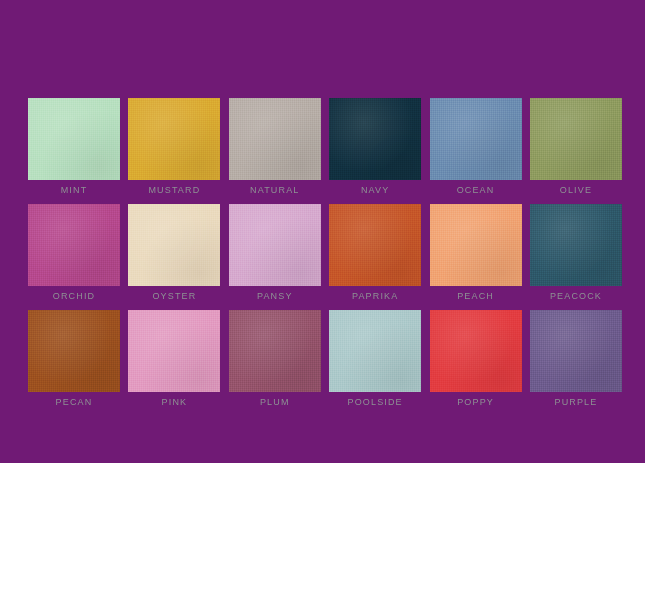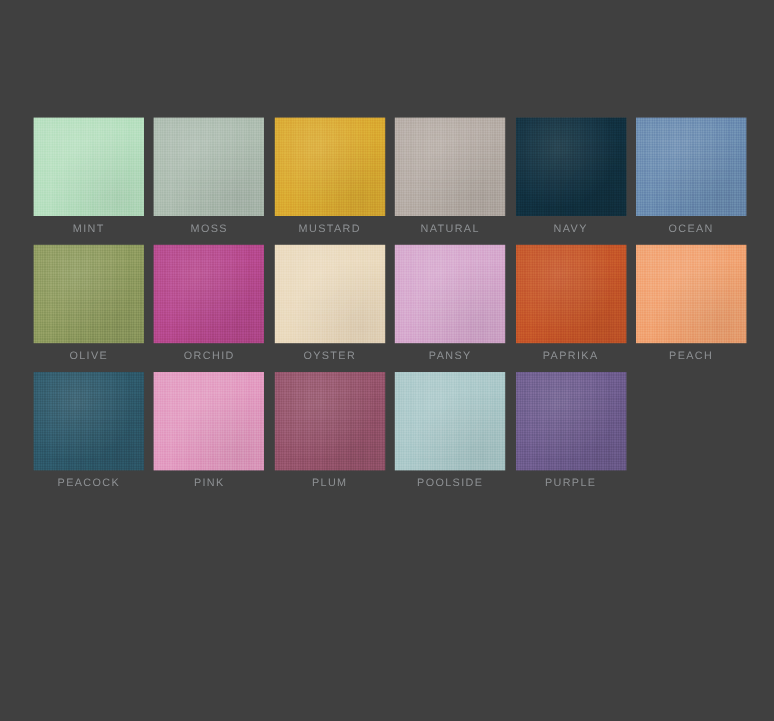--- a/index.html
+++ b/index.html
@@ -12,22 +12,22 @@
     width: 645px;
     height: 601px;
     overflow: hidden;
     font-family: "Liberation Sans", sans-serif;
     -webkit-font-smoothing: antialiased;
   }
 
   #swatch-chart {
     position: relative;
     width: 645px;
-    height: 601px;
-    background: #404040;
+    height: 463px;
+    background: #701a75;
     box-sizing: border-box;
   }
 
   .swatch-grid {
     position: absolute;
     left: 28px;
     top: 98px;
     width: 589px;
     display: grid;
     grid-template-columns: repeat(6, 92px);
@@ -83,24 +83,20 @@
 </head>
 <body>
 
 <div id="swatch-chart">
   <div class="swatch-grid">
       <div class="swatch-cell">
         <div class="swatch-chip" style="background-color: rgb(182, 223, 191);"></div>
         <div class="swatch-label">MINT</div>
       </div>
       <div class="swatch-cell">
-        <div class="swatch-chip" style="background-color: rgb(173, 188, 176);"></div>
-        <div class="swatch-label">MOSS</div>
-      </div>
-      <div class="swatch-cell">
         <div class="swatch-chip" style="background-color: rgb(217, 169, 49);"></div>
         <div class="swatch-label">MUSTARD</div>
       </div>
       <div class="swatch-cell">
         <div class="swatch-chip" style="background-color: rgb(181, 172, 165);"></div>
         <div class="swatch-label">NATURAL</div>
       </div>
       <div class="swatch-cell">
         <div class="swatch-chip" style="background-color: rgb(17, 48, 63);"></div>
         <div class="swatch-label">NAVY</div>
@@ -131,29 +127,37 @@
       </div>
       <div class="swatch-cell">
         <div class="swatch-chip" style="background-color: rgb(240, 162, 113);"></div>
         <div class="swatch-label">PEACH</div>
       </div>
       <div class="swatch-cell">
         <div class="swatch-chip" style="background-color: rgb(45, 87, 104);"></div>
         <div class="swatch-label">PEACOCK</div>
       </div>
       <div class="swatch-cell">
+        <div class="swatch-chip" style="background-color: rgb(155, 80, 31);"></div>
+        <div class="swatch-label">PECAN</div>
+      </div>
+      <div class="swatch-cell">
         <div class="swatch-chip" style="background-color: rgb(226, 154, 192);"></div>
         <div class="swatch-label">PINK</div>
       </div>
       <div class="swatch-cell">
         <div class="swatch-chip" style="background-color: rgb(148, 83, 106);"></div>
         <div class="swatch-label">PLUM</div>
       </div>
       <div class="swatch-cell">
         <div class="swatch-chip" style="background-color: rgb(170, 200, 201);"></div>
         <div class="swatch-label">POOLSIDE</div>
       </div>
       <div class="swatch-cell">
+        <div class="swatch-chip" style="background-color: rgb(226, 60, 64);"></div>
+        <div class="swatch-label">POPPY</div>
+      </div>
+      <div class="swatch-cell">
         <div class="swatch-chip" style="background-color: rgb(108, 91, 140);"></div>
         <div class="swatch-label">PURPLE</div>
       </div>
     </div>
 </div>
 
 </body></html>

